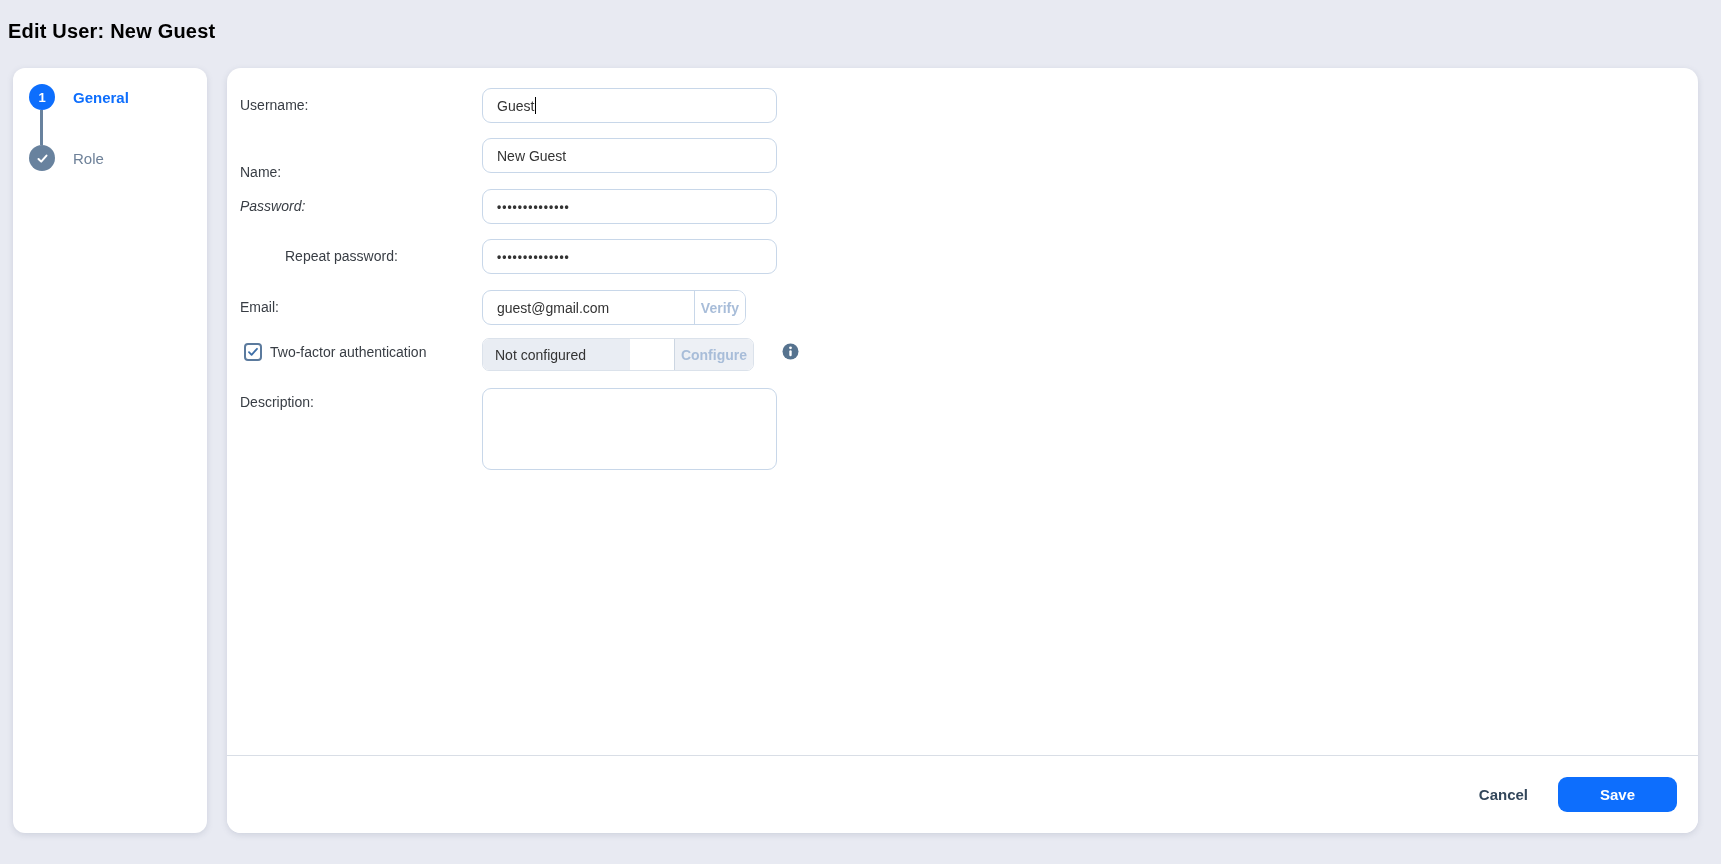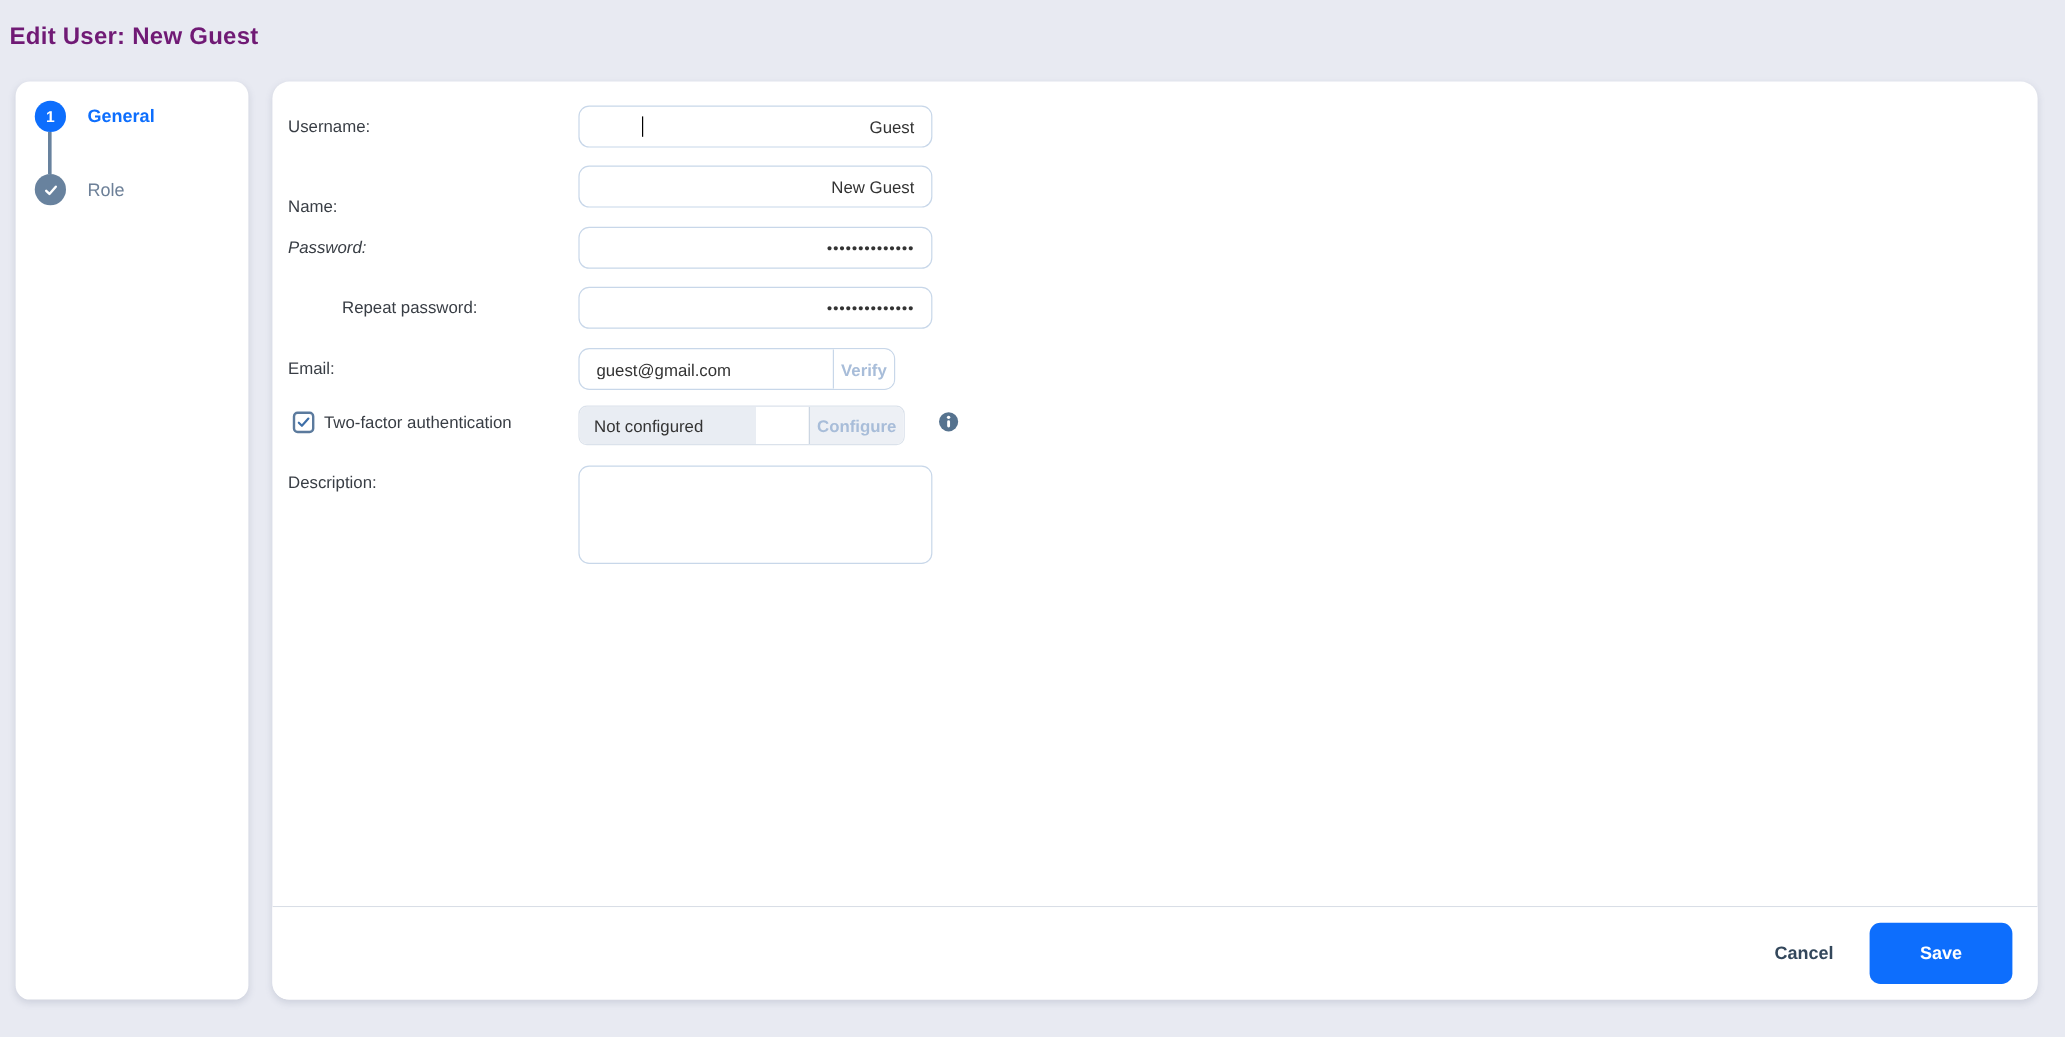--- a/index.html
+++ b/index.html
@@ -4,21 +4,21 @@
 <style>
   html,body{margin:0;padding:0;}
   body{
     width:1721px;height:864px;position:relative;overflow:hidden;
     background:#e8eaf2;
     font-family:"Liberation Sans",sans-serif;
   }
   
   .page-title{
     position:absolute;left:8px;top:20px;
-    font-size:20px;font-weight:700;color:#701a75;letter-spacing:.2px;
+    font-size:20px;font-weight:700;color:#000000;letter-spacing:.2px;
   }
   
   .card{
     position:absolute;top:68px;background:#fff;
     box-shadow:0 2px 6px rgba(90,100,130,.18);
   }
   .sidebar{left:13px;width:194px;height:765px;border-radius:12px;}
   .main-card{left:227px;width:1471px;height:765px;border-radius:14px;}
   
   .step{position:absolute;left:0;width:100%;height:44px;cursor:pointer;}
@@ -42,21 +42,21 @@
   .lbl-username{top:29px;}
   .lbl-name{top:96px;}
   .lbl-password{top:130px;font-style:italic;}
   .lbl-repeat{top:180px;margin-left:45px;}
   .lbl-email{top:231px;}
   .lbl-description{top:326px;}
   .text-input{
     position:absolute;left:255px;width:295px;height:35px;box-sizing:border-box;
     border:1px solid #c8d7e9;border-radius:9px;padding:0 14px;
     font-family:"Liberation Sans",sans-serif;font-size:14px;color:#333;
-    background:#fff;outline:none;text-align:right;
+    background:#fff;outline:none;
   }
   .inp-username{top:20px;}
   .inp-name{top:70px;}
   .inp-password{top:121px;font-size:12px;letter-spacing:1px;font-weight:700;}
   .inp-repeat{top:171px;font-size:12px;letter-spacing:1px;font-weight:700;}
   .text-cursor{position:absolute;left:308px;top:29px;width:1px;height:17px;background:#000;}
   
   .email-group{
     position:absolute;left:255px;top:222px;width:264px;height:35px;box-sizing:border-box;
     border:1px solid #c8d7e9;border-radius:9px;background:#fff;
@@ -103,21 +103,21 @@
     position:absolute;left:0;right:0;bottom:0;height:78px;box-sizing:border-box;
     border-top:1px solid #d9dee6;border-radius:0 0 14px 14px;
     display:flex;align-items:center;justify-content:flex-end;
     padding-right:21px;gap:24px;background:#fff;
   }
   .cancel-btn{
     background:none;border:none;cursor:pointer;
     font-family:"Liberation Sans",sans-serif;font-size:15px;font-weight:700;color:#33475b;
   }
   .save-btn{
-    width:119px;height:51px;border:none;border-radius:9px;cursor:pointer;
+    width:119px;height:35px;border:none;border-radius:9px;cursor:pointer;
     background:#0d6efd;color:#fff;
     font-family:"Liberation Sans",sans-serif;font-size:15px;font-weight:700;
   }
 </style>
 </head>
 <body>
 
 <div class="page-title">Edit User: New Guest</div>
 
 <div class="card sidebar">

